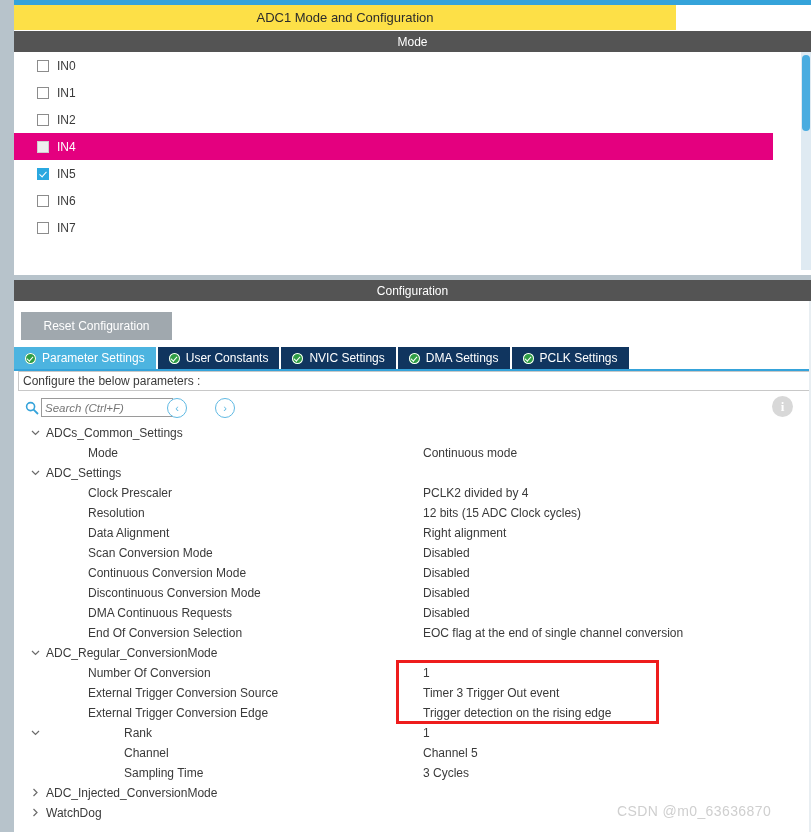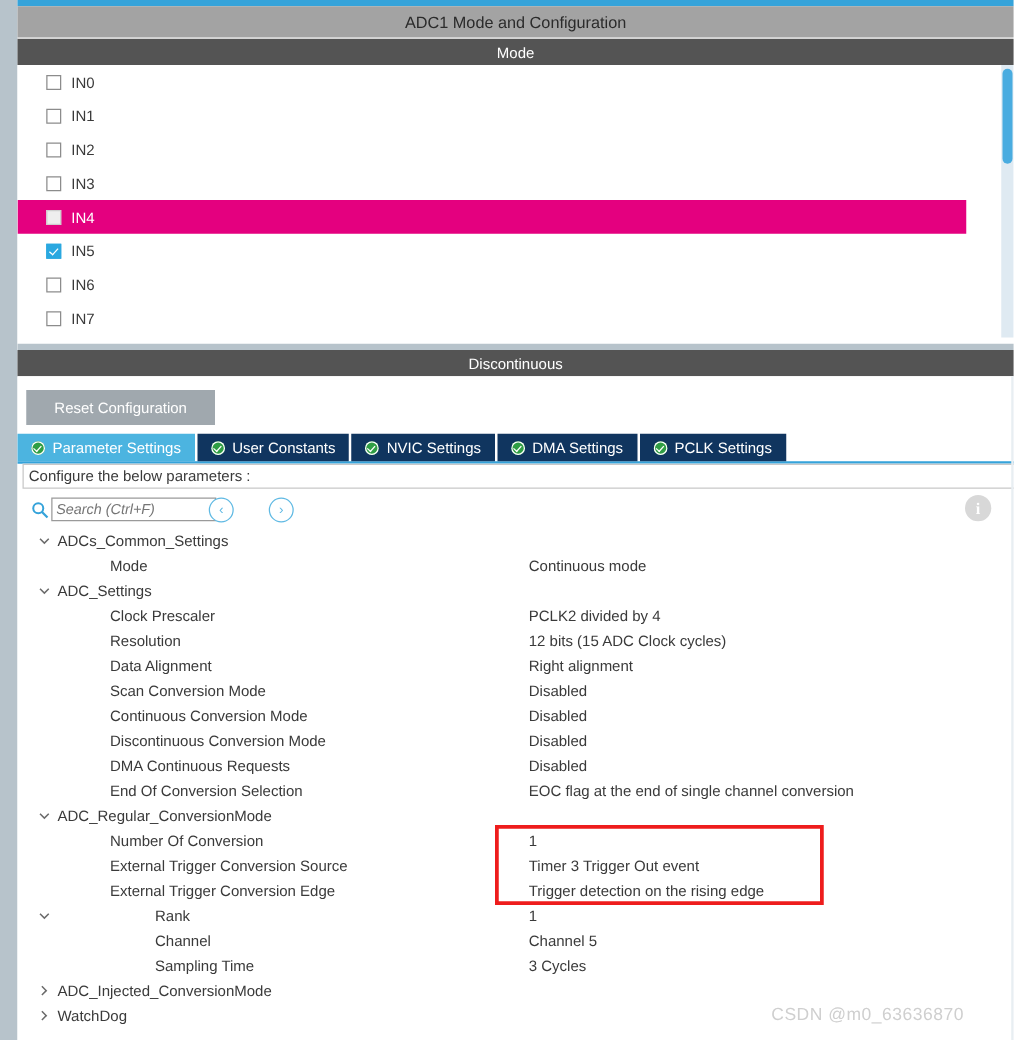--- a/index.html
+++ b/index.html
@@ -22,22 +22,22 @@
     position: absolute; left: 0; top: 0; width: 14px; height: 832px;
     background: #b7c3cb;
   }
   .top-accent {
     position: absolute; left: 14px; top: 0; width: 797px; height: 5px;
     background: #35a3da;
   }
 
   
   .adc-title {
-    position: absolute; left: 14px; top: 5px; width: 797px; height: 25px;
-    background: #a3a3a3;
+    position: absolute; left: 14px; top: 5px; width: 662px; height: 25px;
+    background: #fde047;
     display: flex; align-items: center; justify-content: center;
     font-size: 13px; color: #2b2b2b;
   }
 
   
   .mode-header {
     position: absolute; left: 14px; top: 31px; width: 797px; height: 21px;
     background: #545454; color: #ffffff;
     display: flex; align-items: center; justify-content: center;
     font-size: 12px;
@@ -229,24 +229,20 @@
           <span class="chk-label">IN0</span>
         </div>
         <div class="chk-row">
           <span class="chk-box"></span>
           <span class="chk-label">IN1</span>
         </div>
         <div class="chk-row">
           <span class="chk-box"></span>
           <span class="chk-label">IN2</span>
         </div>
-        <div class="chk-row">
-          <span class="chk-box"></span>
-          <span class="chk-label">IN3</span>
-        </div>
         <div class="chk-row highlighted">
           <span class="chk-box"></span>
           <span class="chk-label">IN4</span>
         </div>
         <div class="chk-row">
           <span class="chk-box checked"></span>
           <span class="chk-label">IN5</span>
         </div>
         <div class="chk-row">
           <span class="chk-box"></span>
@@ -255,21 +251,21 @@
         <div class="chk-row">
           <span class="chk-box"></span>
           <span class="chk-label">IN7</span>
         </div>
       </div>
     <div class="mode-scroll-track">
       <div class="mode-scroll-thumb"></div>
     </div>
   </div>
 
-  <div class="config-header">Discontinuous</div>
+  <div class="config-header">Configuration</div>
 
   <div class="config-body">
 
     <button class="reset-btn">Reset Configuration</button>
 
     <div class="tab-strip" id="tab-strip">
         <div class="tab active">
           <span class="tab-check"></span>
           <span>Parameter Settings</span>
         </div>

